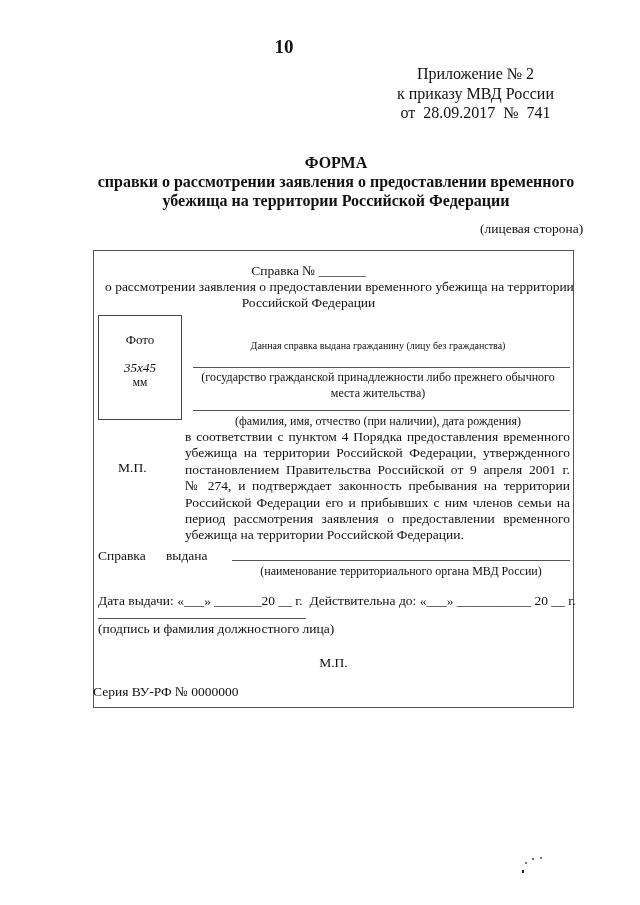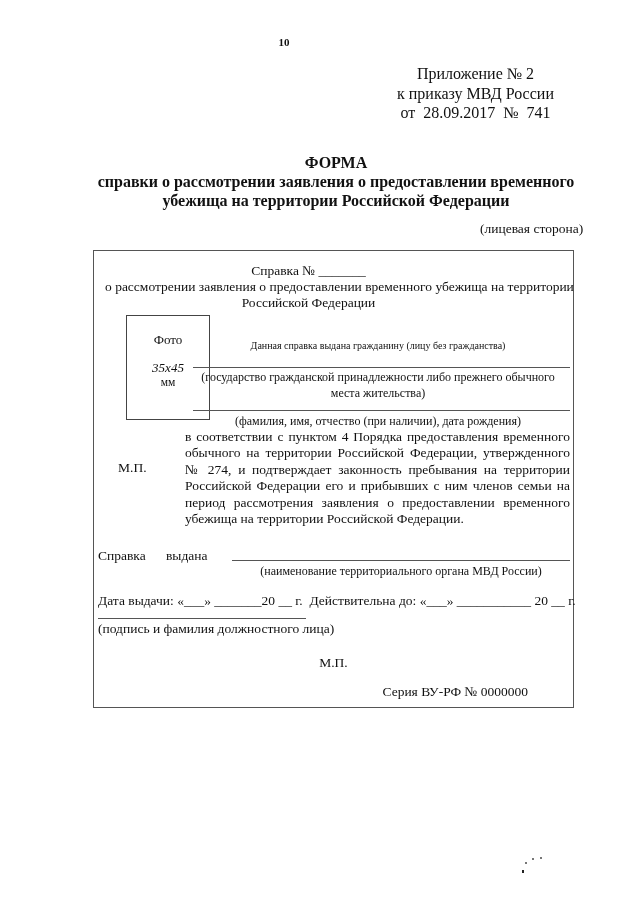--- a/index.html
+++ b/index.html
@@ -1,43 +1,43 @@
 <!DOCTYPE html>
 <html><head>
   <meta charset="utf-8">
   <style>
     html, body { margin: 0; padding: 0; }
     body {
       width: 640px; height: 905px; background: #ffffff; position: relative; overflow: hidden;
       font-family: "Liberation Serif", "DejaVu Serif", serif; color: #111;
     }
     .abs { position: absolute; }
-    .page-number { left: 0; width: 568px; top: 36px; text-align: center; font-size: 11px; font-weight: bold; }
+    .page-number { left: 0; width: 568px; top: 36px; text-align: center; font-size: 19px; font-weight: bold; }
     .appendix { left: 397px; top: 64px; font-size: 16px; line-height: 19.5px; text-align: center; }
     .appendix div { white-space: pre; }
     .form-title { left: 0; width: 672px; top: 153px; text-align: center; font-weight: bold; font-size: 16px; line-height: 19px; }
     .side-note { left: 480px; top: 221px; font-size: 13.5px; }
     .box { left: 93px; top: 250px; width: 481px; height: 458px; border: 1.3px solid #555; box-sizing: border-box; }
     .center-text { text-align: center; font-size: 13.5px; line-height: 16px; }
     .cert-head { left: 105px; width: 407px; top: 263px; }
     .cert-head div { white-space: pre; }
-    .photo-box { left: 98px; top: 315px; width: 84px; height: 105px; border: 1.2px solid #444; box-sizing: border-box; text-align: center; font-size: 13px; margin-left: 28px; }
+    .photo-box { left: 98px; top: 315px; width: 84px; height: 105px; border: 1.2px solid #444; box-sizing: border-box; text-align: center; font-size: 13px; }
     .photo-box .l1 { position: absolute; top: 16px; left: 0; width: 100%; }
     .photo-box .l2 { position: absolute; top: 44px; left: 0; width: 100%; font-style: italic; }
     .photo-box .l3 { position: absolute; top: 60px; left: 0; width: 100%; font-size: 11.5px; }
     .line { height: 0; border-top: 1px solid #555; }
     .issued-to { left: 182px; width: 392px; top: 340px; text-align: center; font-size: 10px; }
     .caption { font-size: 12px; text-align: center; line-height: 16px; }
     .body-text { left: 185px; width: 385px; top: 429px; font-size: 13.5px; line-height: 16.4px; text-align: justify; }
     .body-text p { margin: 0; text-align-last: justify; }
     .body-text p.last { text-align-last: left; }
     .mp1 { left: 118px; top: 460px; font-size: 13.5px; }
     .row { font-size: 13.5px; white-space: pre; }
     .mp2 { left: 93px; width: 481px; top: 655px; text-align: center; font-size: 13.5px; }
-    .series { left: 93px; width: 403px; top: 684px; text-align: right; font-size: 13.5px; margin-left: 32px; }
+    .series { left: 93px; width: 403px; top: 684px; text-align: left; font-size: 13.5px; }
     .specks { left: 520px; top: 855px; width: 30px; height: 30px; }
     .specks span { position: absolute; background: #777; width: 2px; height: 2px; }
   </style>
 </head>
 <body>
 
 <div class="abs page-number">10</div>
 
 <div class="abs appendix">
   <div>Приложение № 2</div>
@@ -75,21 +75,22 @@
   <div>места жительства)</div>
 </div>
 
 <div class="abs line" style="left:193px; top:410px; width:377px;"></div>
 <div class="abs caption" style="left:182px; width:392px; top:413px;">(фамилия, имя, отчество (при наличии), дата рождения)</div>
 
 <div class="abs mp1">М.П.</div>
 
 <div class="abs body-text">
   <p>в соответствии с пунктом 4 Порядка предоставления временного</p>
-  <p>обычного на территории Российской Федерации, утвержденного</p>
+  <p>убежища на территории Российской Федерации, утвержденного</p>
+  <p>постановлением Правительства Российской от 9 апреля 2001 г.</p>
   <p>№ 274, и подтверждает законность пребывания на территории</p>
   <p>Российской Федерации его и прибывших с ним членов семьи на</p>
   <p>период рассмотрения заявления о предоставлении  временного</p>
   <p class="last">убежища на территории Российской Федерации.</p>
 </div>
 
 <div class="abs row" style="left:98px; top:548px;">Справка      выдана</div>
 <div class="abs line" style="left:232px; top:560px; width:338px;"></div>
 <div class="abs caption" style="left:232px; width:338px; top:563px;">(наименование территориального органа МВД России)</div>
 

